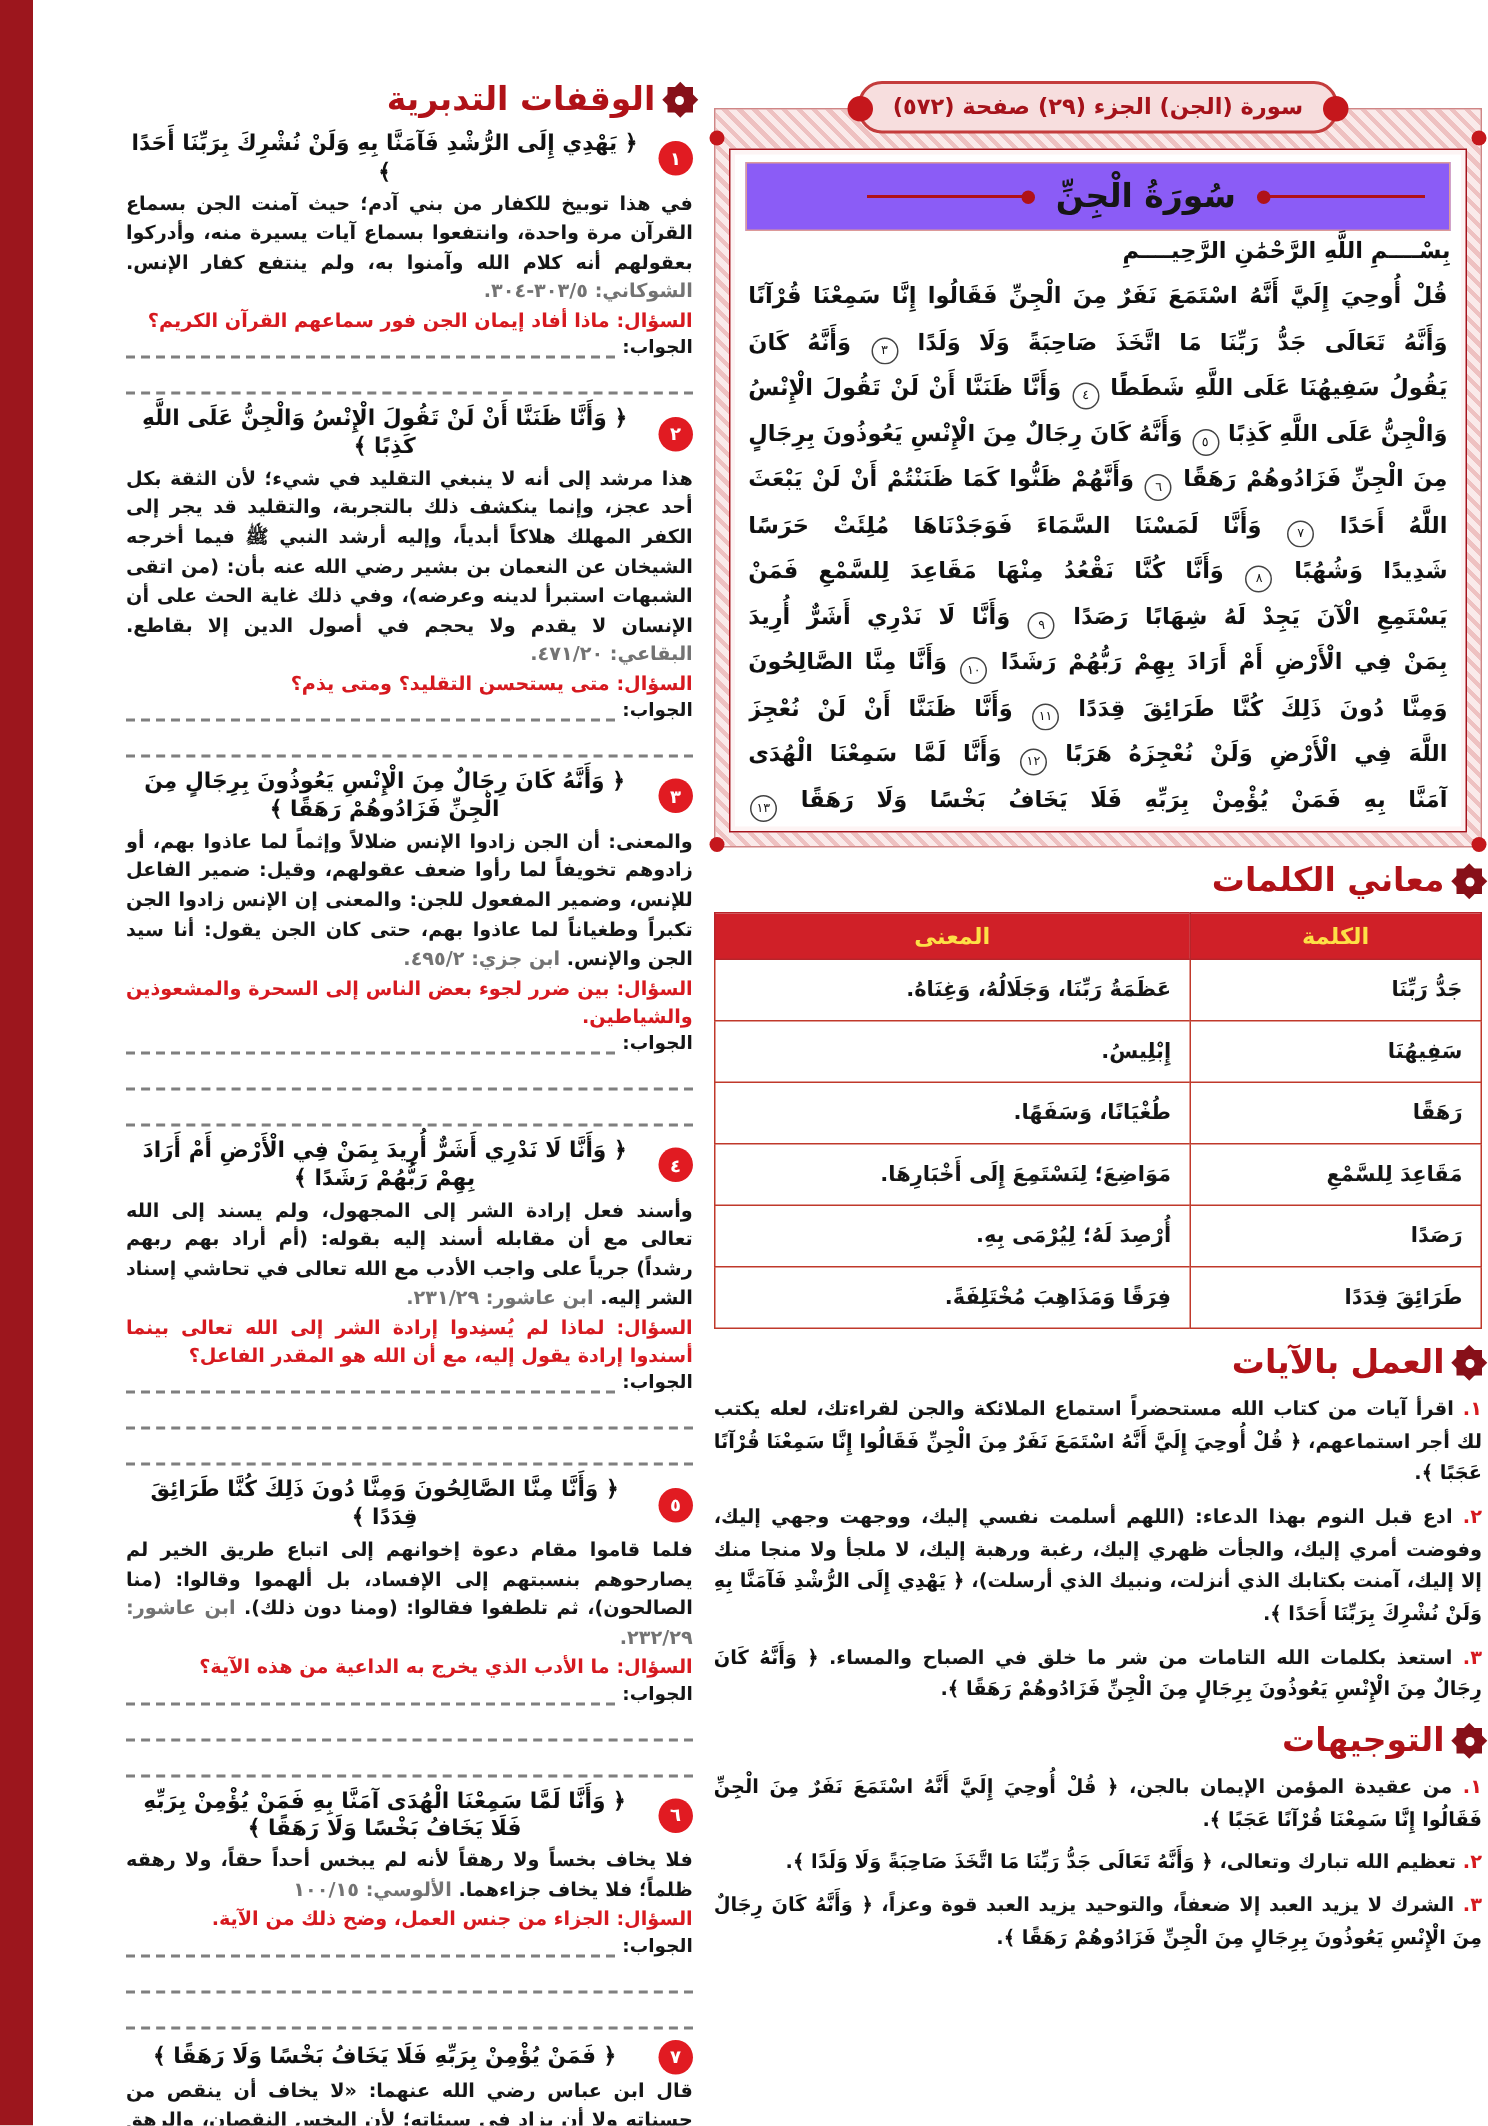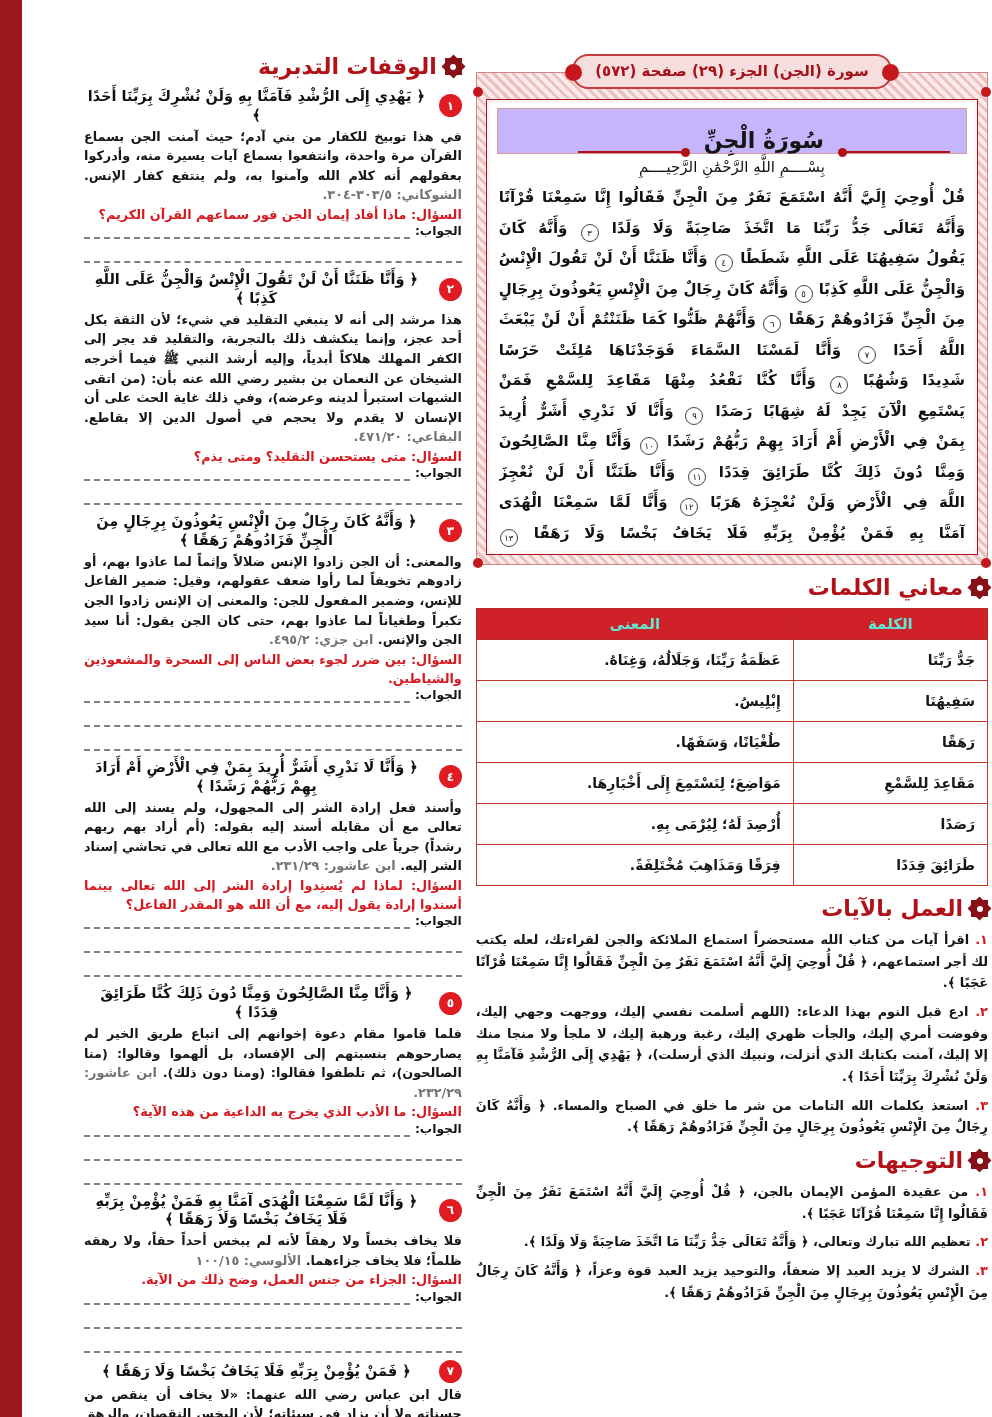--- a/index.html
+++ b/index.html
@@ -22,35 +22,35 @@
   
   .banner{position:relative;z-index:3;margin:0 auto;width:300px;background:#f7dede;border:2px solid #c43c3c;
     border-radius:16px;color:#a5121a;font-weight:bold;font-size:15px;text-align:center;padding:6px 8px 7px;}
   .banner::before,.banner::after{content:"";position:absolute;top:8px;width:17px;height:17px;border-radius:50%;background:#c5171c;}
   .banner::before{right:-9px;} .banner::after{left:-9px;}
   .frame-outer{position:relative;margin-top:-17px;padding:26px 9px 9px;border:1px solid #d08686;
     background:repeating-linear-gradient(45deg,#eec1c1 0 3px,#faeaea 3px 7px);}
   .corner-dot{position:absolute;width:10px;height:10px;border-radius:50%;background:#c5171c;z-index:2;}
   .cd1{top:14px;right:-4px;} .cd2{top:14px;left:-4px;} .cd3{bottom:-4px;right:-4px;} .cd4{bottom:-4px;left:-4px;}
   .frame-inner{background:#fff;border:1.5px solid #a6131c;box-shadow:0 0 0 3px #fdf4f4 inset;padding:8px 10px 6px;}
-  .surah-box{display:flex;align-items:flex-end;border:1px solid #dd9a9a;background:#c4b5fd;height:44px;padding:0 10px;margin-bottom:4px;}
+  .surah-box{display:flex;align-items:center;border:1px solid #dd9a9a;background:#8b5cf6;height:44px;padding:0 10px;margin-bottom:4px;}
   .surah-title{font-size:22px;font-weight:bold;color:#161616;white-space:nowrap;padding:0 10px;}
   .orn{flex:1;height:0;border-top:2px solid #b01218;position:relative;max-width:110px;margin:0 6px;}
   .orn::after{content:"";position:absolute;top:-5px;width:9px;height:9px;background:#b01218;border-radius:50%;}
   .orn.orn-r::after{left:-2px;} .orn.orn-l::after{right:-2px;}
-  .basmala{text-align:center;font-weight:normal;font-size:15px;color:#111;margin:2px 0 6px;}
+  .basmala{font-weight:bold;font-size:15px;color:#111;margin:2px 0 6px;}
   .mushaf-body{padding:0 2px;}
   .m-line{font-size:15px;font-weight:bold;color:#111;line-height:30.5px;height:30.5px;white-space:nowrap;
     text-align:justify;text-align-last:justify;overflow:hidden;}
   .aya{display:inline-flex;align-items:center;justify-content:center;width:16px;height:16px;border:1px solid #444;
     border-radius:50%;font-size:8.5px;line-height:1;vertical-align:-3px;background:#fff;margin:0 1px;font-weight:normal;}
 
   
   .wm-table{width:100%;border-collapse:collapse;margin-top:2px;}
-  .wm-table th{background:#d02028;color:#5eead4;font-size:15px;font-weight:bold;padding:6px 4px;border:1px solid #b8242a;}
+  .wm-table th{background:#d02028;color:#fde047;font-size:15px;font-weight:bold;padding:6px 4px;border:1px solid #b8242a;}
   .wm-table th.th-word{width:38%;}
   .wm-table td{border:1px solid #c0392b;font-size:14px;font-weight:bold;color:#161616;padding:9px 12px;height:22px;}
   .wm-table td.word{text-align:right;}
   .wm-table td.meaning{text-align:right;}
 
   
   .ref-item{font-size:12.9px;font-weight:bold;color:#161616;line-height:1.68;text-align:justify;margin-bottom:7px;}
   .ref-num{color:#d6191f;}
   .ref-quote{color:#111;}
 

